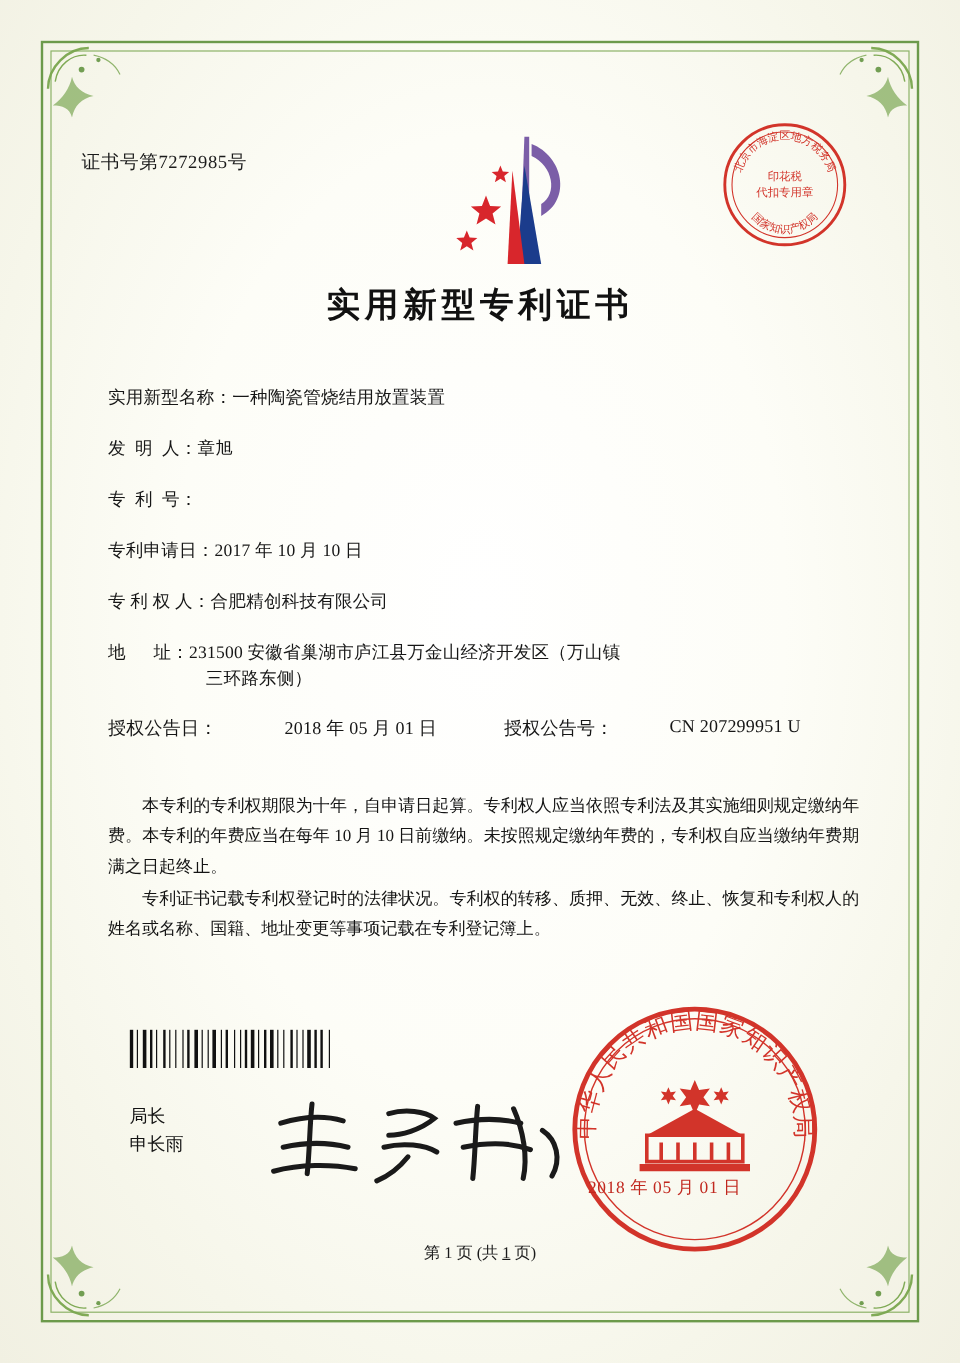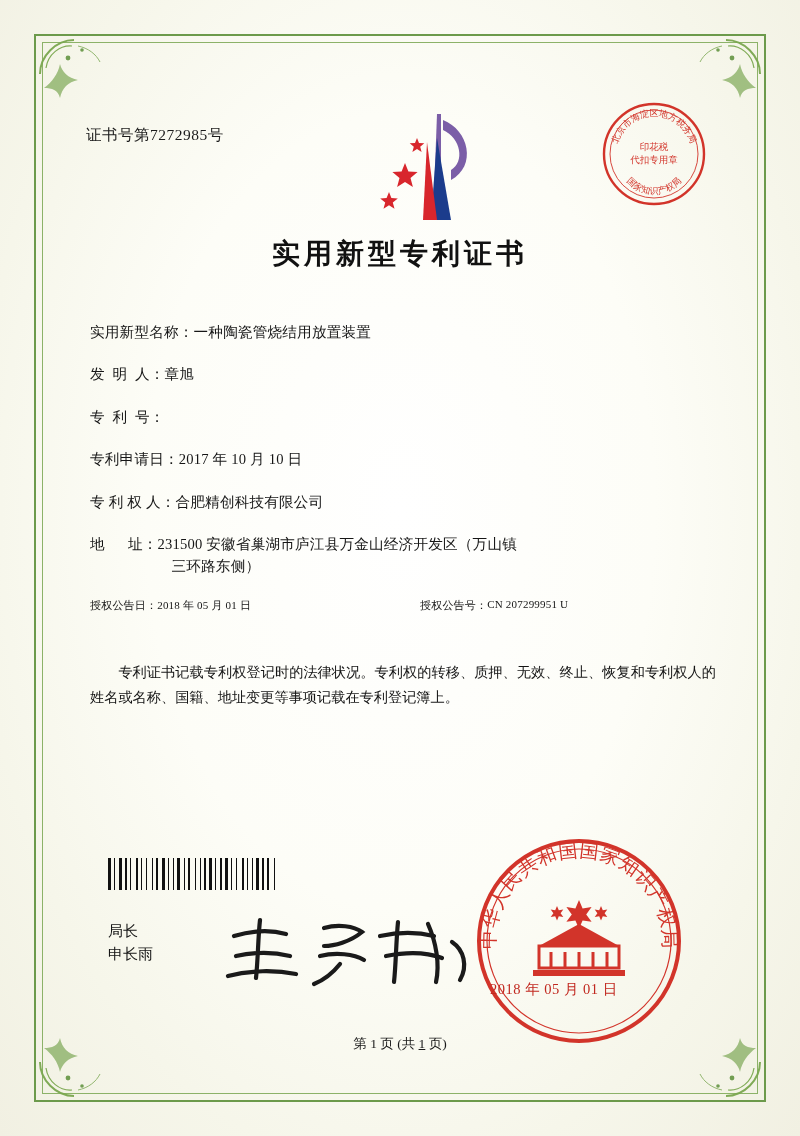--- a/index.html
+++ b/index.html
@@ -54,21 +54,21 @@
     position: absolute;
     left: 60px;
     top: 60px;
     width: 680px;
     height: 1016px;
   }
 
   
   .cert-no {
     position: absolute;
-    left: 26px;
+    left: 8px;
     top: 65px;
     font-size: 15.5px;
     letter-spacing: .5px;
     color: #1b1b1b;
     font-family: "Liberation Serif", serif;
   }
 
   
   .logo {
     position: absolute;
@@ -129,22 +129,23 @@
   }
   .field-value .wrap2 {
     display: block;
     padding-left: 14px;
   }
   .mono-ish { font-family: "Liberation Serif", serif; letter-spacing: .8px; }
 
   .two-col {
     display: flex;
     margin-bottom: 4px;
-    font-size: 11px;
+    font-size: 15px;
     color: #161616;
+    text-align: center;
   }
   .two-col .left { width: 330px; display: flex; }
   .two-col .right { flex: 1; display: flex; }
 
   
   .paras {
     position: absolute;
     left: 30px;
     top: 600px;
     width: 626px;
@@ -350,20 +351,21 @@
         </div>
         <div class="right">
           <span class="field-label">授权公告号：</span>
           <span class="field-value">CN 207299951 U</span>
         </div>
       </div>
 
     </div>
 
     <div class="paras">
+      <p>本专利的专利权期限为十年，自申请日起算。专利权人应当依照专利法及其实施细则规定缴纳年费。本专利的年费应当在每年 10 月 10 日前缴纳。未按照规定缴纳年费的，专利权自应当缴纳年费期满之日起终止。</p>
       <p>专利证书记载专利权登记时的法律状况。专利权的转移、质押、无效、终止、恢复和专利权人的姓名或名称、国籍、地址变更等事项记载在专利登记簿上。</p>
     </div>
 
     <div class="barcode">
         <i style="width: 3px;"></i>
         <i style="width: 1px; background: transparent;"></i>
         <i style="width: 1px;"></i>
         <i style="width: 2px; background: transparent;"></i>
         <i style="width: 3px;"></i>
         <i style="width: 1px; background: transparent;"></i>

